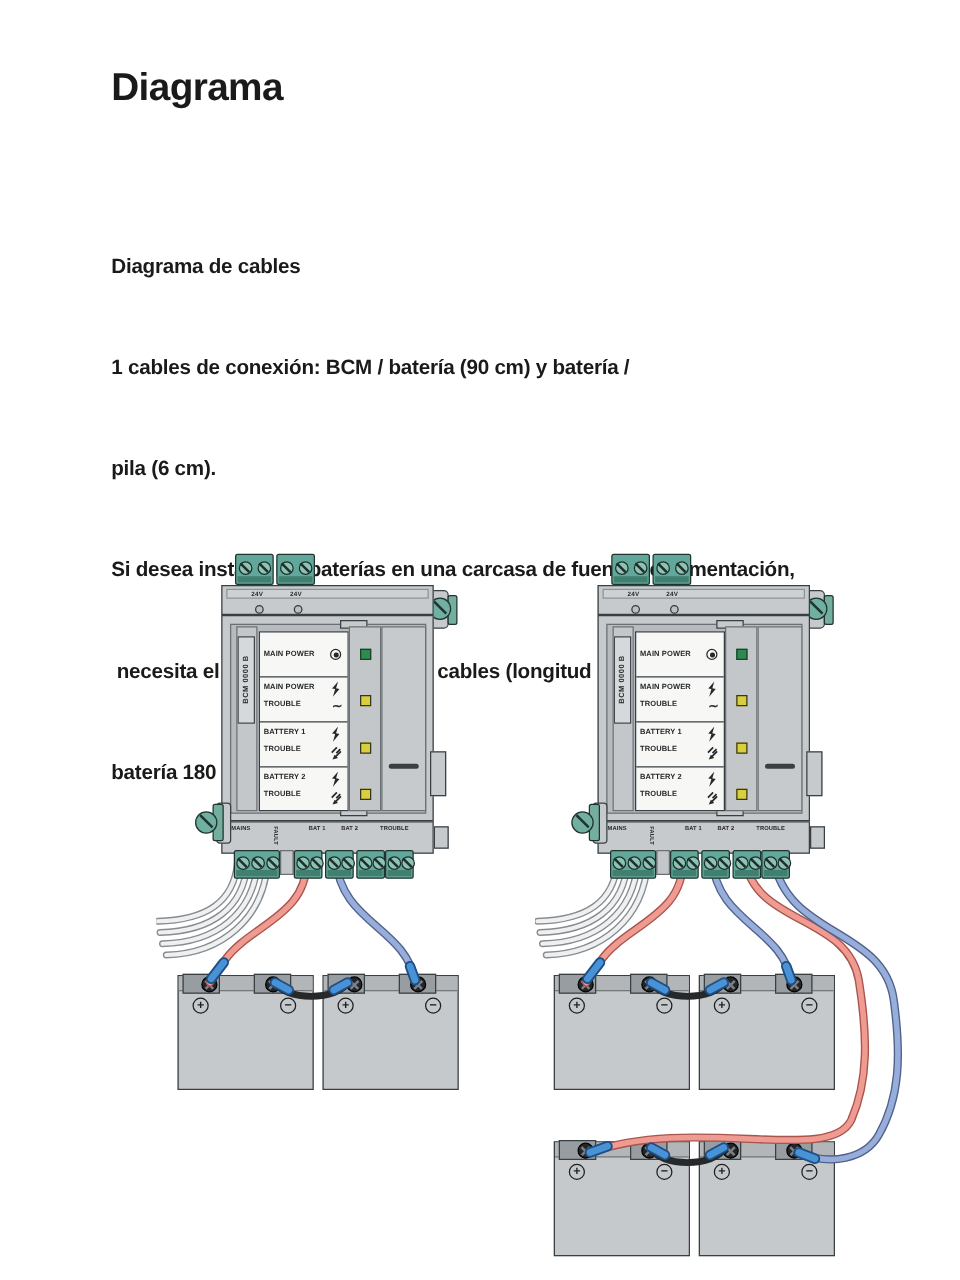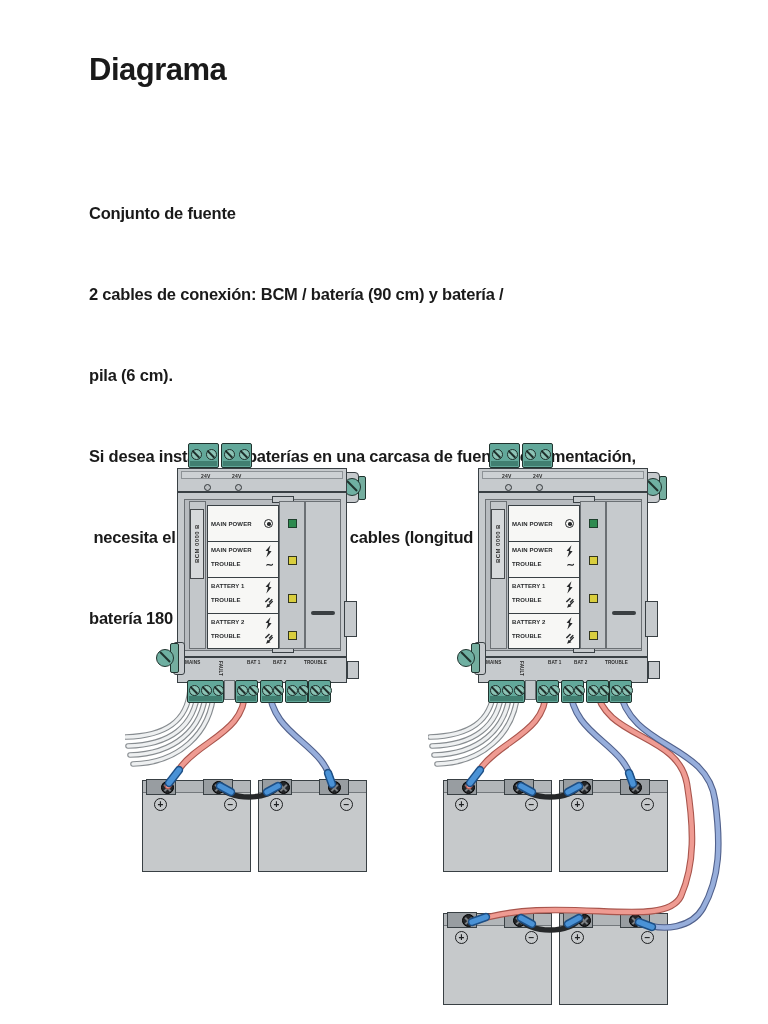--- a/index.html
+++ b/index.html
@@ -89,22 +89,22 @@
       <line x1="9.5" y1="4.5" x2="4" y2="10" stroke="#26282a" stroke-width="1.5"></line>
       <path d="M2.2,11.6 L7,10.2 L4,7.4 Z" fill="#26282a"></path>
     </symbol>
   </defs>
 </svg>
 
 <div class="page">
   <div class="title">Diagrama</div>
 
   <div class="intro">
-    <div>Conjunto de fuente</div>
-    <div>2 cables de conexión: BCM / batería (90 cm) y batería /</div>
+    <div>Diagrama de cables</div>
+    <div>1 cables de conexión: BCM / batería (90 cm) y batería /</div>
     <div>pila (6 cm).</div>
     <div>Si desea instalar las baterías en una carcasa de fuente de alimentación,</div>
     <div> necesita el CBB 0000 A Juego de cables (longitud del cable BCM /</div>
     <div>batería 180 cm.</div>
   </div>
 
   <div class="diagram" id="diagram-left">
     <svg class="wires" width="253" height="440" viewBox="0 0 253 440">
       <g>
         <path class="wcase" d="M65,250 C62,282 40,296 1,297"></path>

